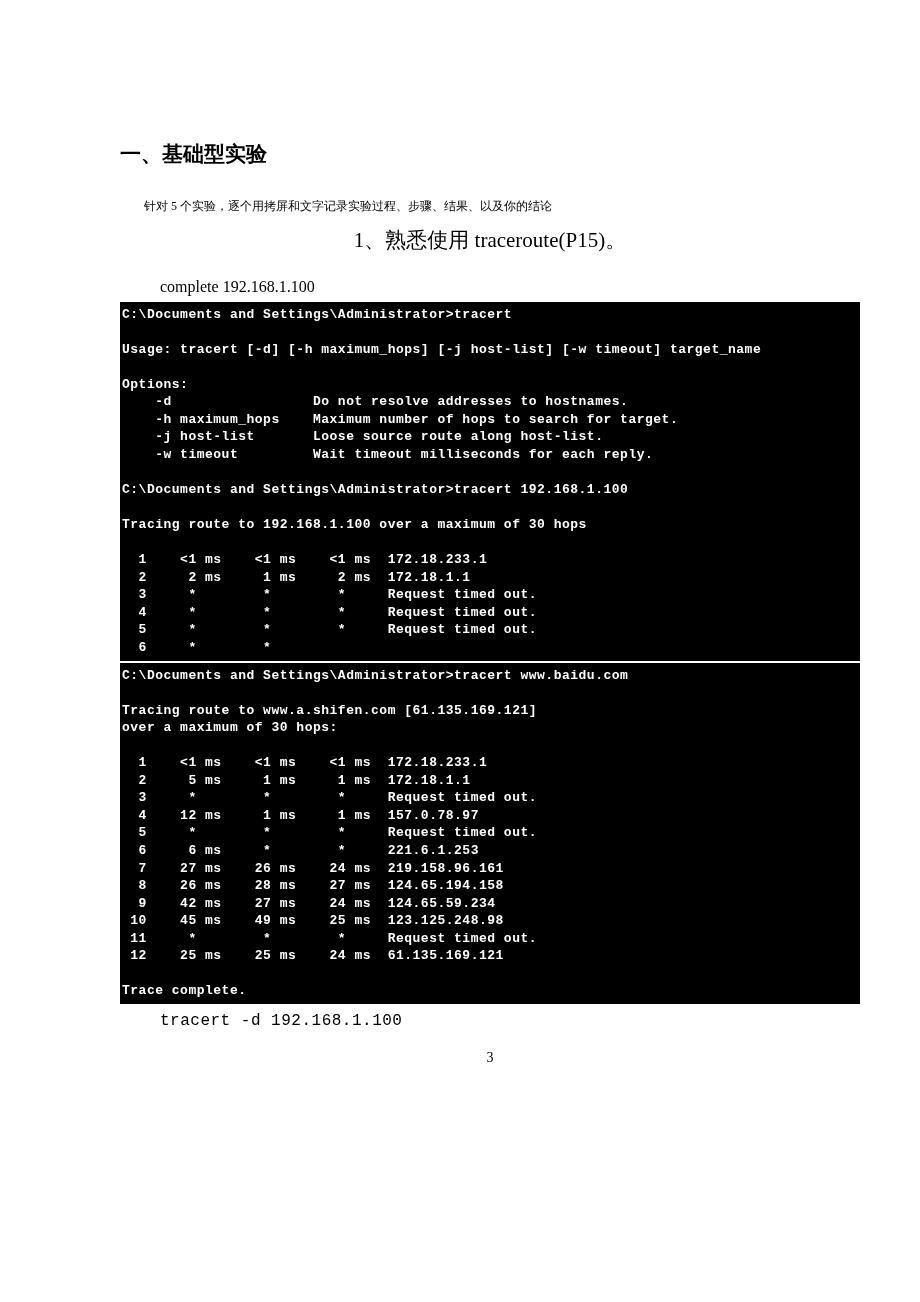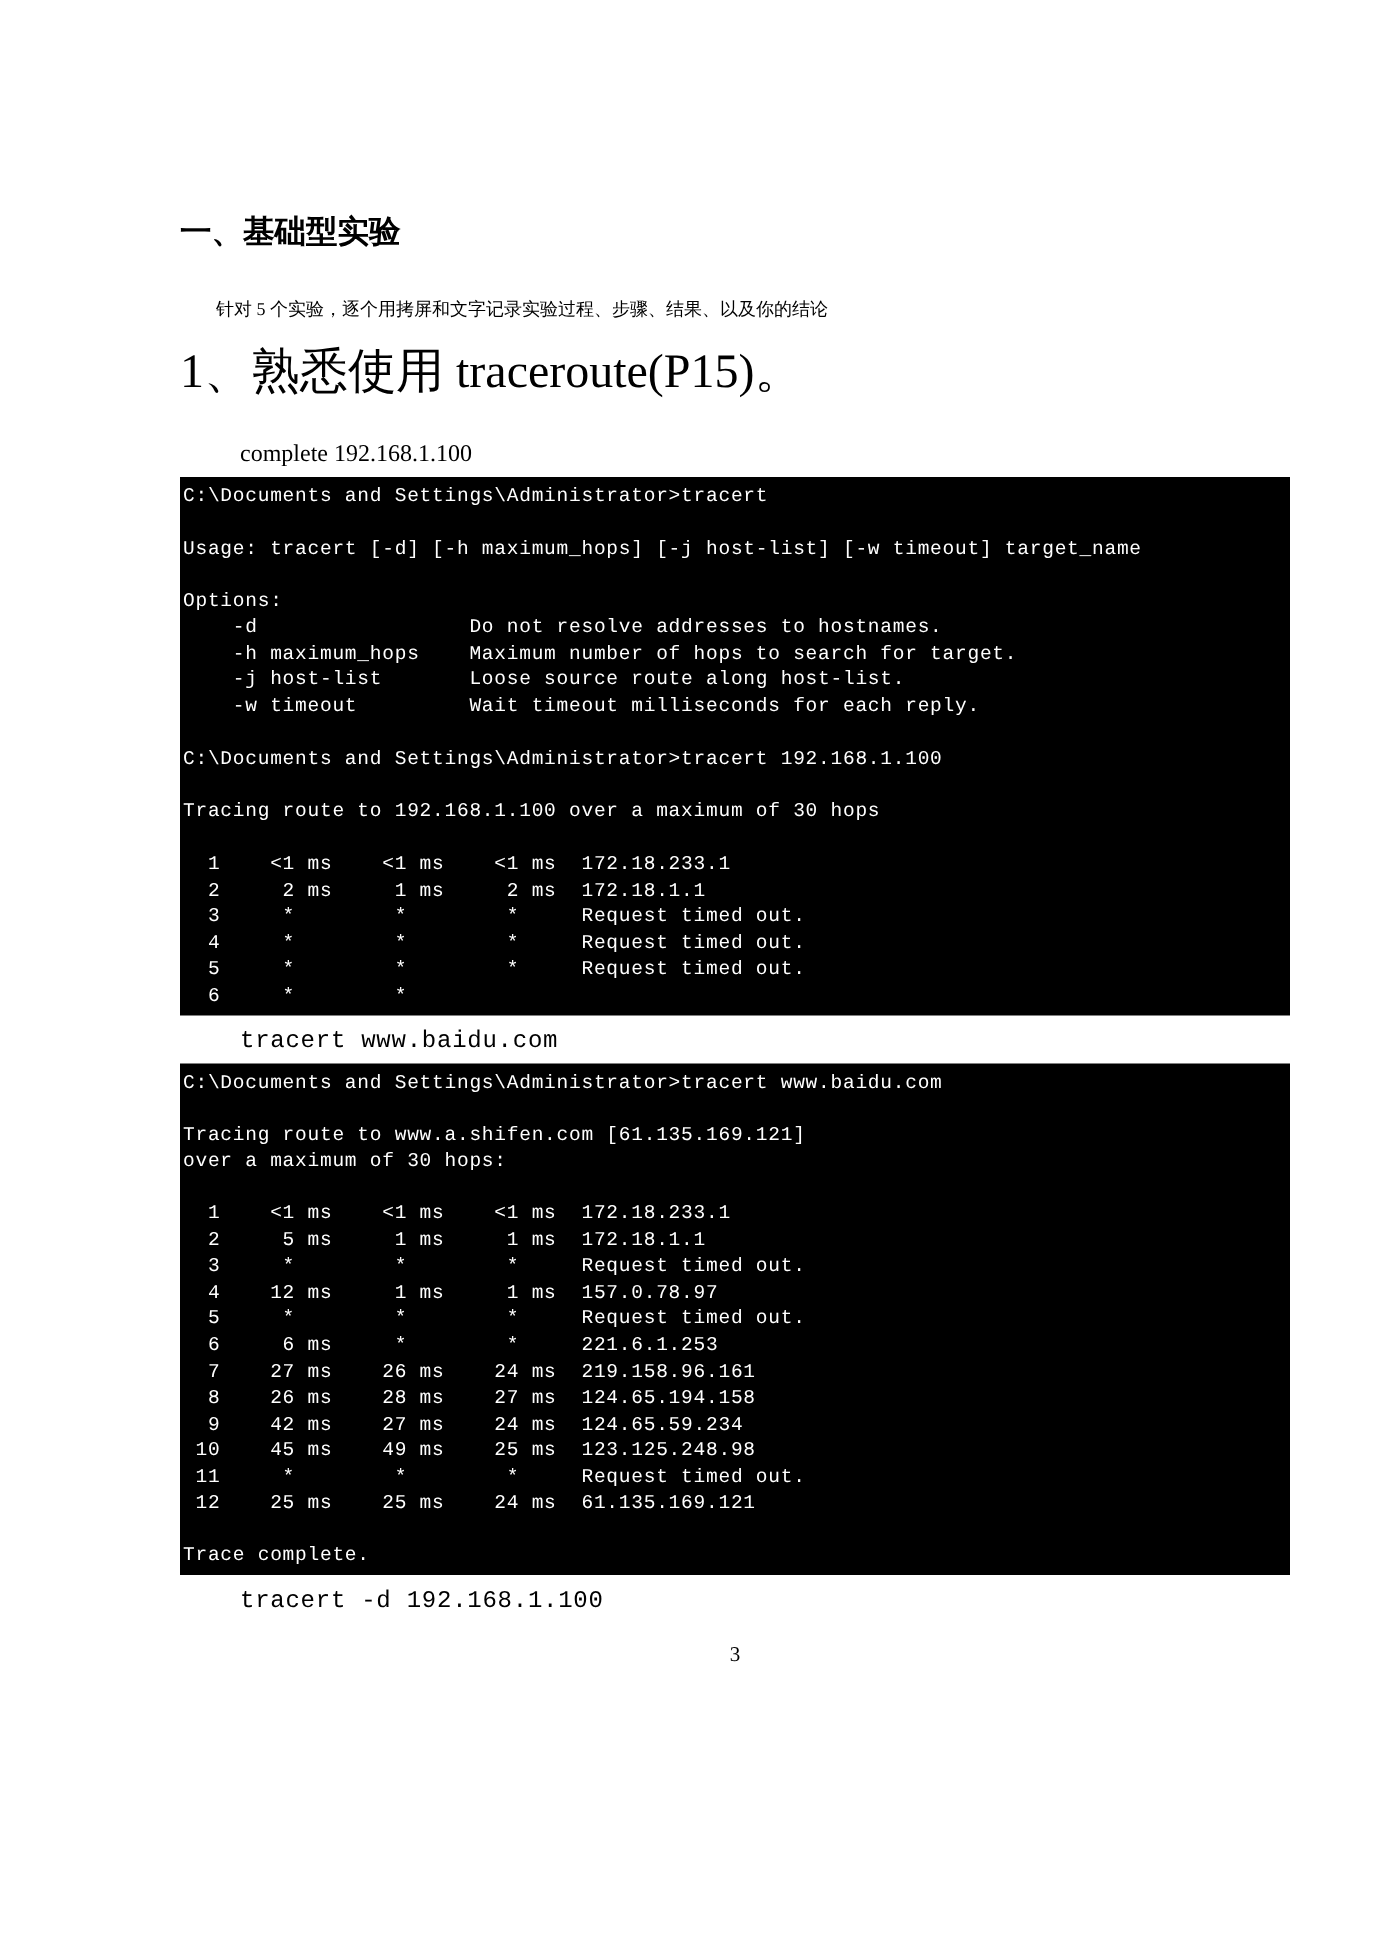--- a/index.html
+++ b/index.html
@@ -18,23 +18,24 @@
     margin-bottom: 28px;
     font-family: "SimSun", "宋体", serif;
   }
   .intro {
     font-size: 12px;
     line-height: 1.8;
     margin-bottom: 8px;
     text-indent: 2em;
   }
   .heading2 {
-    font-size: 32px;
+    font-size: 21px;
     margin: 4px 0 24px 0;
     font-family: "SimSun", "宋体", serif;
+    text-align: center;
   }
   .roman {
     font-family: "Times New Roman", serif;
   }
   .cmdline {
     font-size: 16px;
     margin: 10px 0 6px 0;
     text-indent: 2.5em;
     font-family: "Times New Roman", serif;
   }
@@ -43,21 +44,21 @@
     margin: 8px 0 6px 0;
     text-indent: 2.5em;
     font-family: "Consolas", "Courier New", monospace;
     letter-spacing: 0.5px;
   }
   .terminal {
     background: #000;
     color: #fff;
     font-family: "Fixedsys", "Consolas", "Courier New", monospace;
     font-size: 13px;
-    font-weight: normal;
+    font-weight: bold;
     padding: 4px 2px;
     white-space: pre;
     line-height: 1.35;
     margin: 2px 0;
     letter-spacing: 0.5px;
   }
   .page-num {
     text-align: center;
     font-size: 14px;
     font-family: "Times New Roman", serif;
@@ -93,21 +94,20 @@
 
 Tracing route to 192.168.1.100 over a maximum of 30 hops
 
   1    &lt;1 ms    &lt;1 ms    &lt;1 ms  172.18.233.1
   2     2 ms     1 ms     2 ms  172.18.1.1
   3     *        *        *     Request timed out.
   4     *        *        *     Request timed out.
   5     *        *        *     Request timed out.
   6     *        *</div>
 
-  <div class="cmdline-mono">tracert www.baidu.com</div>
 
   <div class="terminal">C:\Documents and Settings\Administrator&gt;tracert www.baidu.com
 
 Tracing route to www.a.shifen.com [61.135.169.121]
 over a maximum of 30 hops:
 
   1    &lt;1 ms    &lt;1 ms    &lt;1 ms  172.18.233.1
   2     5 ms     1 ms     1 ms  172.18.1.1
   3     *        *        *     Request timed out.
   4    12 ms     1 ms     1 ms  157.0.78.97

